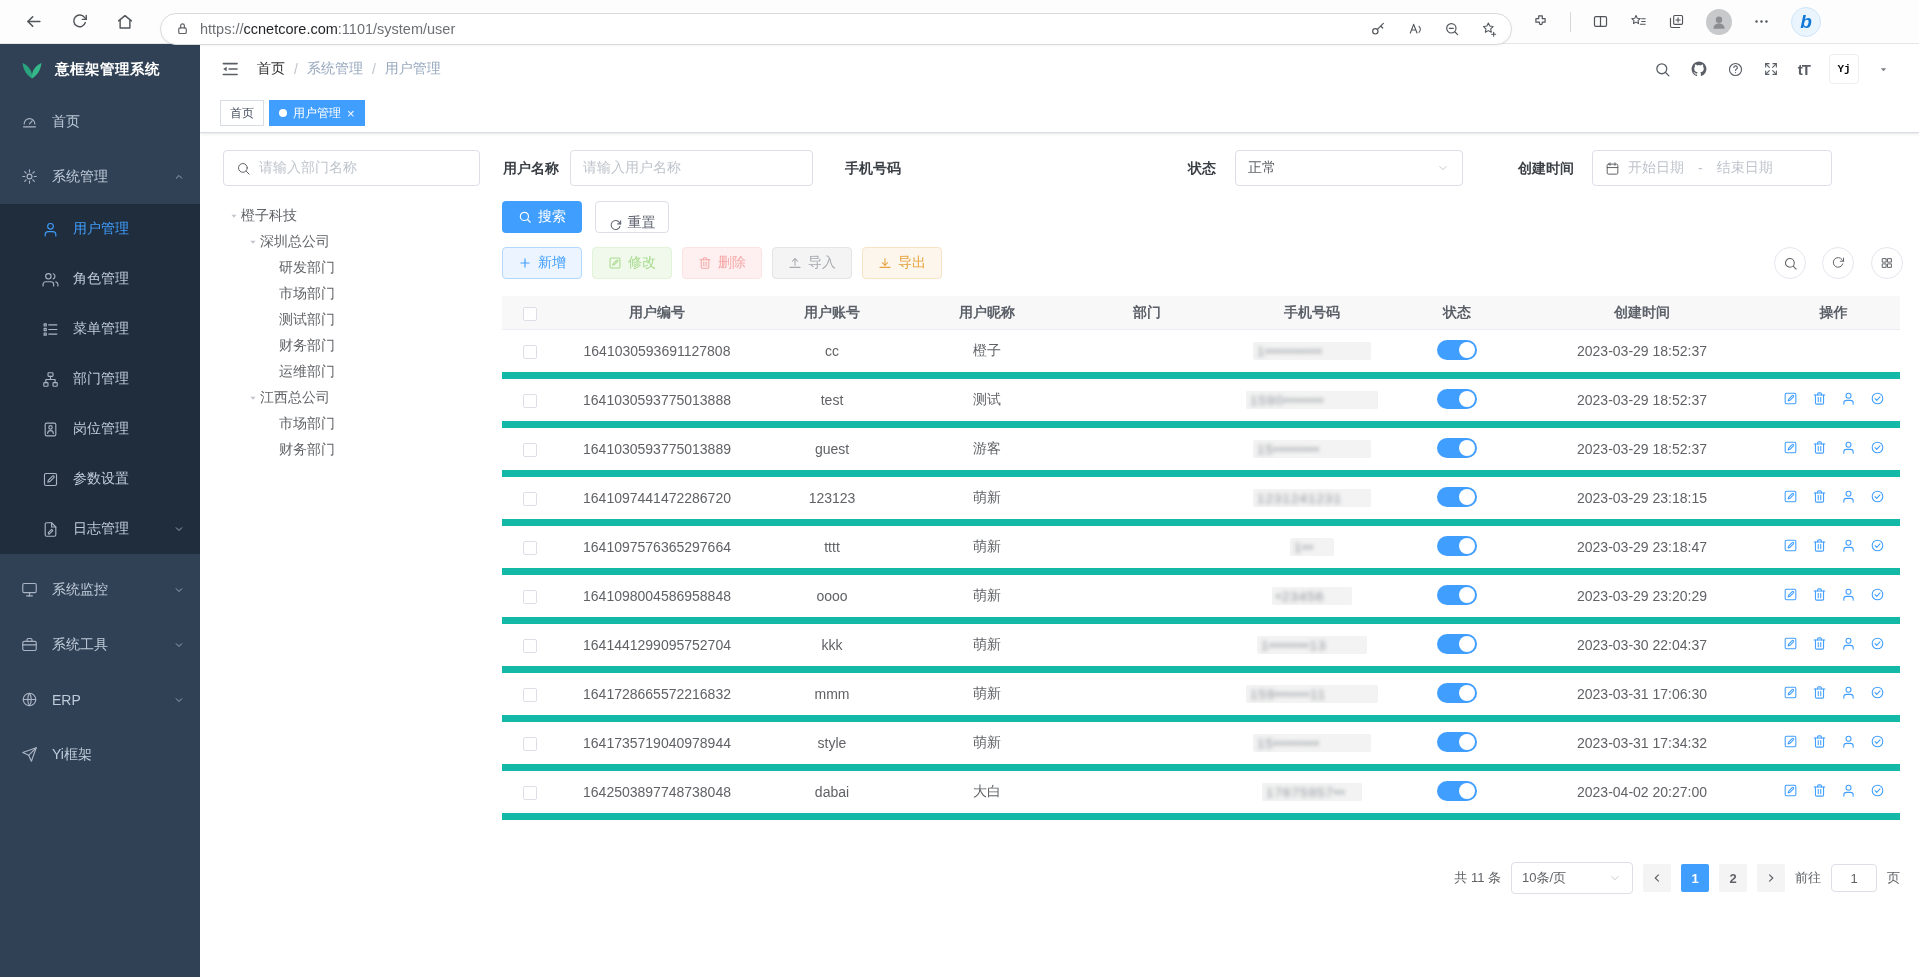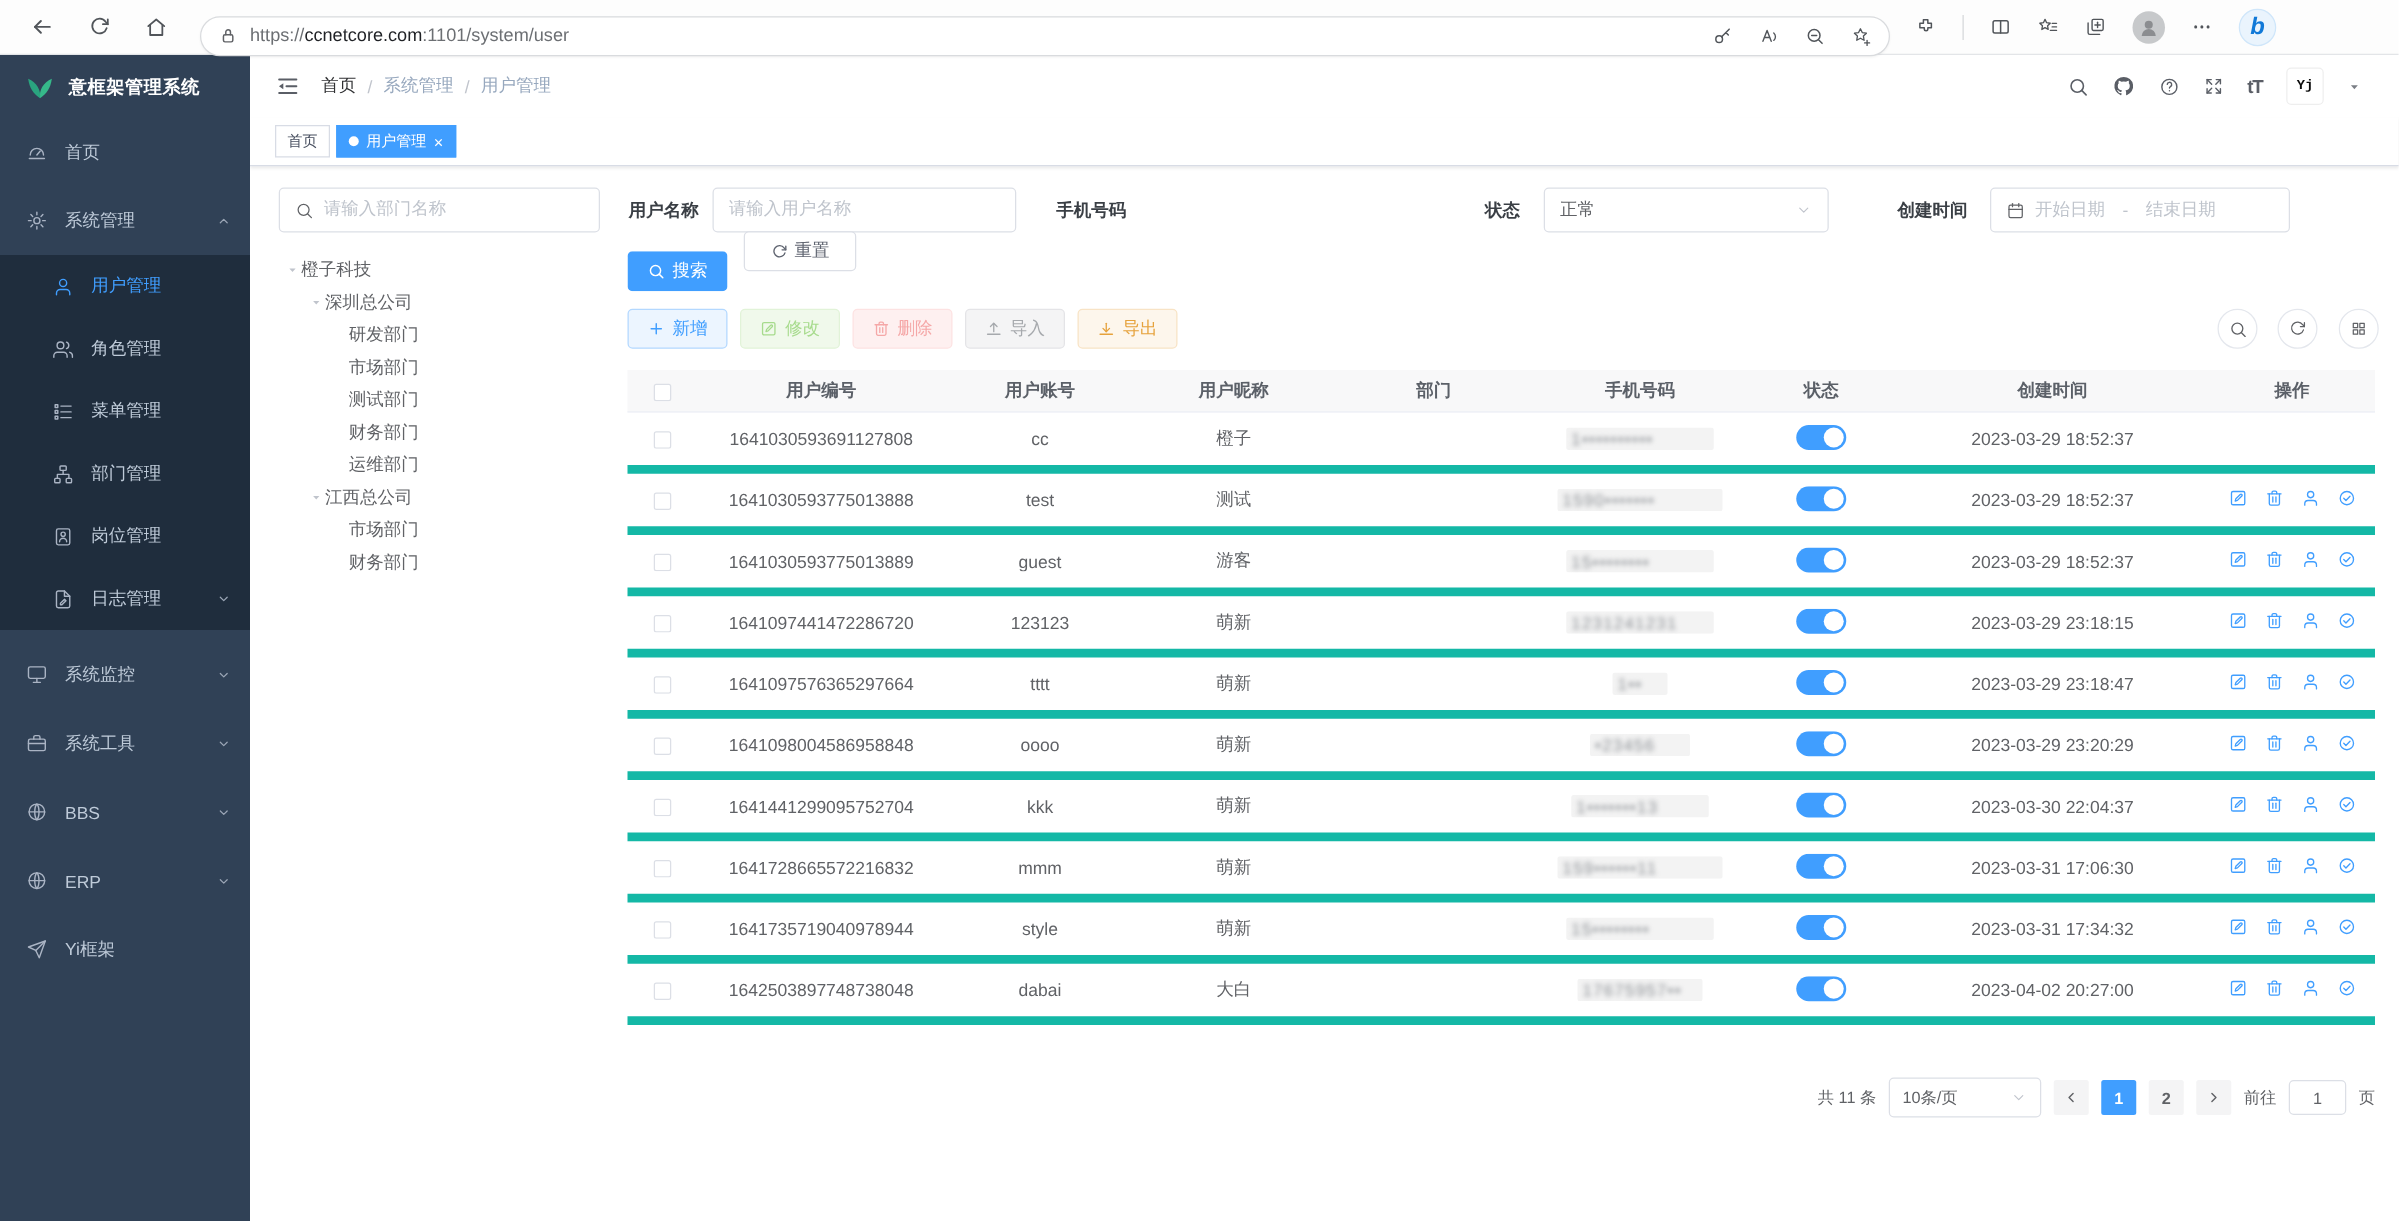--- a/index.html
+++ b/index.html
@@ -314,20 +314,29 @@
               <rect x="4.5" y="3" width="15" height="18" rx="2"></rect>
               <circle cx="12" cy="9" r="2.4"></circle>
               <path d="M8 17.5a4 4 0 0 1 8 0"></path>
             </svg>
           </span>
           <span>岗位管理</span>
         </div>
         <div class="menu-item">
           <span class="mi-icon">
             <svg width="17" height="17" viewBox="0 0 24 24" fill="none" stroke="currentColor" stroke-width="1.6" stroke-linecap="round" stroke-linejoin="round">
+              <rect x="3.5" y="3.5" width="17" height="17" rx="2"></rect>
+              <path d="M8.2 15.8l.9-2.9 5.6-5.6a1.4 1.4 0 0 1 2 2l-5.6 5.6z"></path>
+            </svg>
+          </span>
+          <span>参数设置</span>
+        </div>
+        <div class="menu-item">
+          <span class="mi-icon">
+            <svg width="17" height="17" viewBox="0 0 24 24" fill="none" stroke="currentColor" stroke-width="1.6" stroke-linecap="round" stroke-linejoin="round">
               <path d="M13.5 2.5H6.5a2 2 0 0 0-2 2v15a2 2 0 0 0 2 2h11a2 2 0 0 0 2-2V8.5z"></path>
               <polyline points="13.5 2.5 13.5 8.5 19.5 8.5"></polyline>
               <path d="M9 16.5l4.6-4.6 1.6 1.6-4.6 4.6H9z"></path>
             </svg>
           </span>
           <span>日志管理</span>
           <span class="menu-arrow">
             <svg width="12" height="12" viewBox="0 0 24 24" fill="none" stroke="currentColor" stroke-width="2" stroke-linecap="round" stroke-linejoin="round">
               <polyline points="6.5 9.5 12 15 17.5 9.5"></polyline>
             </svg>
@@ -351,35 +360,20 @@
       </div>
       <div class="menu-item">
         <span class="mi-icon">
           <svg width="17" height="17" viewBox="0 0 24 24" fill="none" stroke="currentColor" stroke-width="1.6" stroke-linecap="round" stroke-linejoin="round">
             <rect x="2.5" y="7.5" width="19" height="13" rx="2"></rect>
             <path d="M8.5 7.5V5.3A1.8 1.8 0 0 1 10.3 3.5h3.4a1.8 1.8 0 0 1 1.8 1.8v2.2"></path>
             <line x1="2.5" y1="12.5" x2="21.5" y2="12.5"></line>
           </svg>
         </span>
         <span>系统工具</span>
-        <span class="menu-arrow">
-          <svg width="12" height="12" viewBox="0 0 24 24" fill="none" stroke="currentColor" stroke-width="2" stroke-linecap="round" stroke-linejoin="round">
-            <polyline points="6.5 9.5 12 15 17.5 9.5"></polyline>
-          </svg>
-        </span>
-      </div>
-      <div class="menu-item">
-        <span class="mi-icon">
-          <svg width="17" height="17" viewBox="0 0 24 24" fill="none" stroke="currentColor" stroke-width="1.6" stroke-linecap="round" stroke-linejoin="round">
-            <circle cx="12" cy="12" r="8.8"></circle>
-            <line x1="3.2" y1="12" x2="20.8" y2="12"></line>
-            <path d="M12 3.2c3.2 3.6 3.2 14 0 17.6c-3.2-3.6-3.2-14 0-17.6z"></path>
-          </svg>
-        </span>
-        <span>BBS</span>
         <span class="menu-arrow">
           <svg width="12" height="12" viewBox="0 0 24 24" fill="none" stroke="currentColor" stroke-width="2" stroke-linecap="round" stroke-linejoin="round">
             <polyline points="6.5 9.5 12 15 17.5 9.5"></polyline>
           </svg>
         </span>
       </div>
       <div class="menu-item">
         <span class="mi-icon">
           <svg width="17" height="17" viewBox="0 0 24 24" fill="none" stroke="currentColor" stroke-width="1.6" stroke-linecap="round" stroke-linejoin="round">
             <circle cx="12" cy="12" r="8.8"></circle>
@@ -571,21 +565,21 @@
 
   <button class="btn btn-primary" style="left:302px; top:68px; width:80px;">
     <span id="ic-btnsearch">
         <svg width="14" height="14" viewBox="0 0 24 24" fill="none" stroke="currentColor" stroke-width="2" stroke-linecap="round" stroke-linejoin="round">
           <circle cx="11" cy="11" r="7"></circle>
           <line x1="16.3" y1="16.3" x2="21" y2="21"></line>
         </svg>
       </span>
       <span>搜索</span>
   </button>
-  <button class="btn btn-plain" style="left:395px; top:52px; width:90px;">
+  <button class="btn btn-plain" style="left:395px; top:68px; width:74px;align-items:flex-end;">
     <span id="ic-btnreset">
         <svg width="13" height="13" viewBox="0 0 24 24" fill="none" stroke="currentColor" stroke-width="2" stroke-linecap="round" stroke-linejoin="round">
           <polyline points="21.5 3.5 21.5 9 16 9"></polyline>
           <path d="M20.2 13.5a8.3 8.3 0 1 1-1.2-7.3L21.5 9"></path>
         </svg>
       </span>
       <span>重置</span>
   </button>
 
   <button class="btn btn-add" style="left:302px; top:114px; width:80px;">

